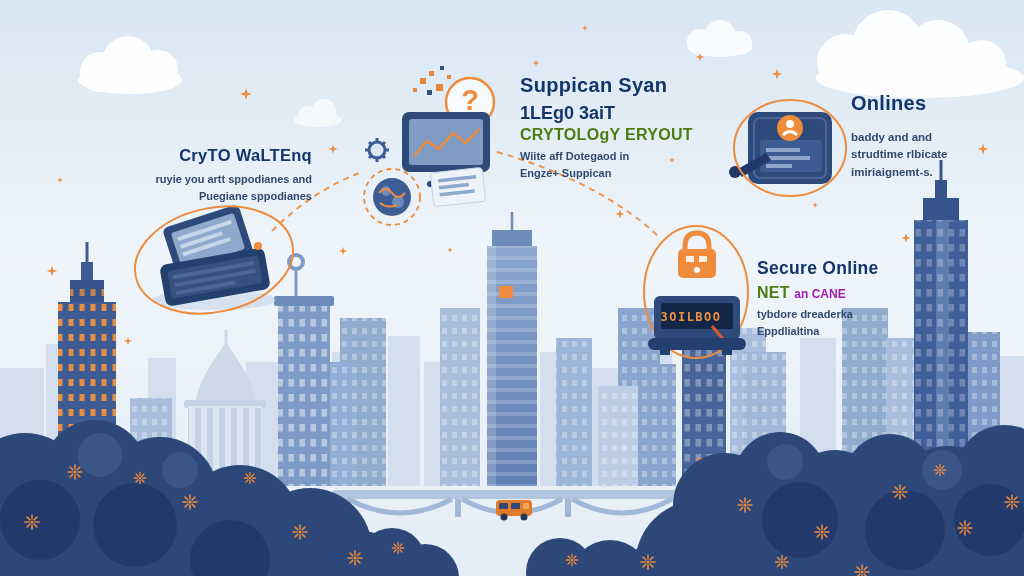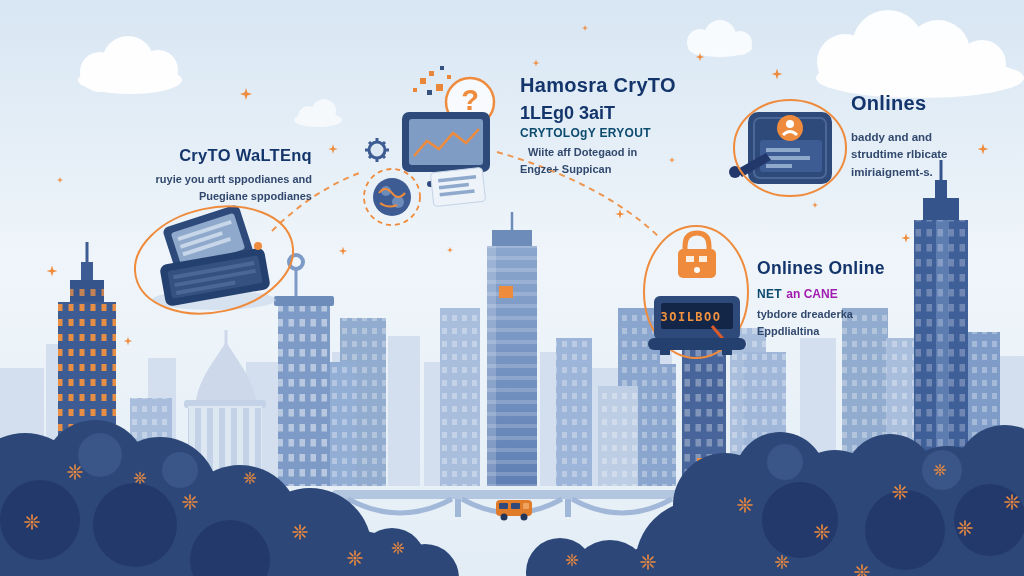--- a/index.html
+++ b/index.html
@@ -7,21 +7,21 @@
   body { font-family:"Liberation Sans", sans-serif; background:#eef4fa; }
   .stage { position:relative; width:1024px; height:576px; overflow:hidden; }
   .stage svg { position:absolute; left:0; top:0; }
   .callout { position:absolute; z-index:5; }
   .callout .title { font-weight:700; color:#14356b; letter-spacing:.3px; }
   .callout .line { font-size:11px; font-weight:600; color:#32496e; line-height:1.5; }
   .t16 { font-size:16.5px; margin-bottom:6px; }
   .t20 { font-size:20px; margin-bottom:6px; }
   .t17 { font-size:17.5px; margin-bottom:5px; }
   .sub { font-size:18px; font-weight:700; color:#14356b; margin:2px 0 2px; }
-  .accent-orange { color:#0c4a6e; font-weight:700; font-size:12px; letter-spacing:.3px; }
+  .accent-orange { color:#4d7c0f; font-weight:700; font-size:16px; letter-spacing:.3px; }
   .accent-dark { color:#a21caf; font-weight:700; font-size:12px; }
   .accent-row { margin:2px 0 4px; }
   .qmark { position:absolute; left:459px; top:84px; width:22px; text-align:center;
            font-size:29px; font-weight:700; color:#ef8b3c; z-index:6; }
   .meter-value { position:absolute; left:661px; top:305px; width:60px; height:24px;
            display:flex; align-items:center; justify-content:center; z-index:6;
            font-family:"DejaVu Sans Mono", monospace; font-weight:700; font-size:12px;
            color:#f0923e; letter-spacing:1.5px; }
 </style>
 </head>
@@ -412,36 +412,36 @@
   </g>
 </svg>
 
   <div class="callout" style="left:82px; top:146px; width:230px;text-align:right;">
     <div class="title t16">CryTO WaLTEnq</div>
     <div class="line">ruyie you artt sppodianes and</div>
     <div class="line">Puegiane sppodianes</div>
   </div>
 
   <div class="callout" style="left:520px; top:74px; width:220px;">
-    <div class="title t20">Hamosra CryTO</div>
+    <div class="title t20">Suppican Syan</div>
     <div class="sub">1LEg0 3aiT</div>
     <div class="accent-orange">CRYTOLOgY ERYOUT</div>
-    <div class="line" style="margin-top:4px;margin-left:8px;">Wiite aff Dotegaod in</div>
+    <div class="line" style="margin-top:4px;">Wiite aff Dotegaod in</div>
     <div class="line">Engze+ Suppican</div>
   </div>
 
   <div class="callout" style="left:851px; top:92px; width:160px;">
     <div class="title t20">Onlines</div>
     <div class="line" style="margin-top:14px; font-size:11.5px;">baddy and and</div>
     <div class="line" style="font-size:11.5px;">strudtime rlbicate</div>
     <div class="line" style="font-size:11.5px;">imiriaignemt-s.</div>
   </div>
 
   <div class="callout" style="left:757px; top:258px; width:180px;">
-    <div class="title t17">Onlines Online</div>
+    <div class="title t17">Secure Online</div>
     <div class="accent-row">
       <span class="accent-orange">NET</span>
       <span class="accent-dark">an CANE</span>
     </div>
     <div class="line">tybdore dreaderka</div>
     <div class="line">Eppdlialtina</div>
   </div>
 
   <div class="qmark">?</div>
   <div class="meter-value">3OILBOO</div>

